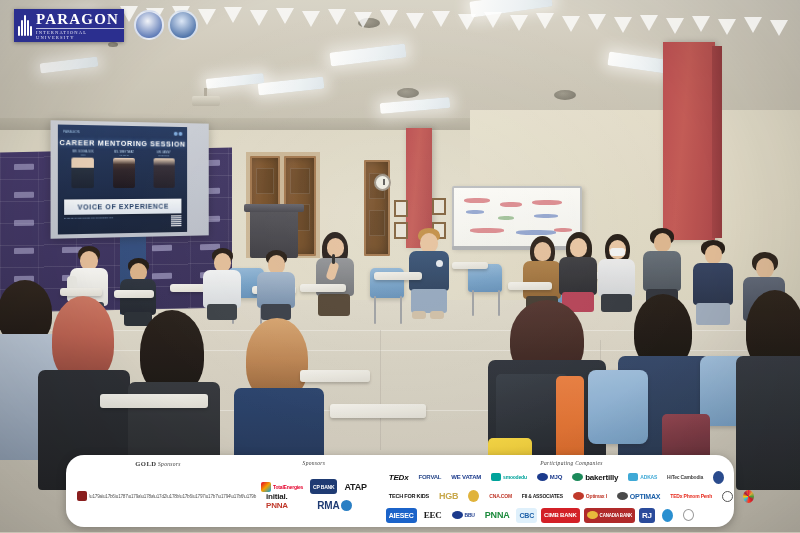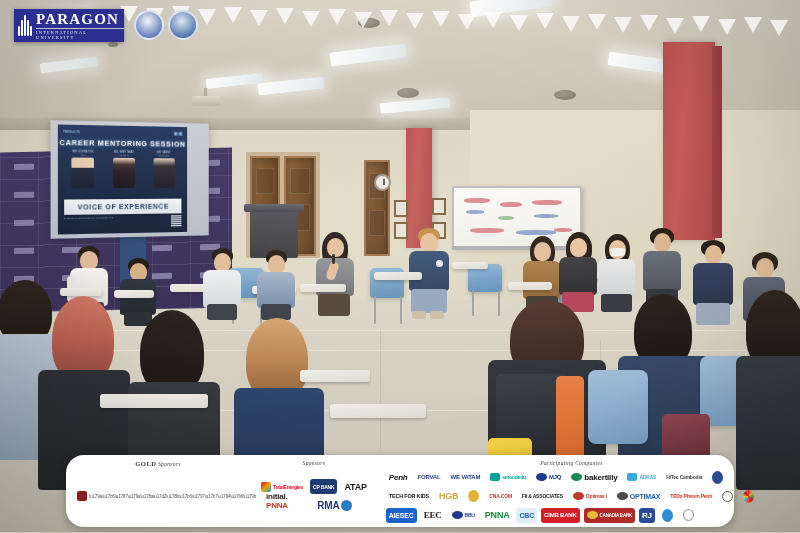--- a/index.html
+++ b/index.html
@@ -697,21 +697,21 @@
     <div class="divider"></div>
 
     <div class="sp-group" style="flex:1;">
       <div class="sp-heading">
         <span>Participating Companies</span>
       </div>
       <div class="sp-rows">
 
         <div class="sp-row">
           <div class="logo plain" style="color:#111;font-size:8px;font-style:italic;">
-              <span>Penh</span>
+              <span>TEDx</span>
             </div>
           <div class="logo plain" style="color:#2b4a8b;font-size:6px;">
               <span>FORVAL</span>
             </div>
           <div class="logo plain" style="color:#1b3a8c;font-size:6px;">
               <span>WE VATAM</span>
             </div>
           <div class="logo plain" style="color:#00a39b;font-size:5px;">
               <span class="sq" style="background:#00a39b;width:8px;height:8px;"></span>
               <span>smoodedu</span>

